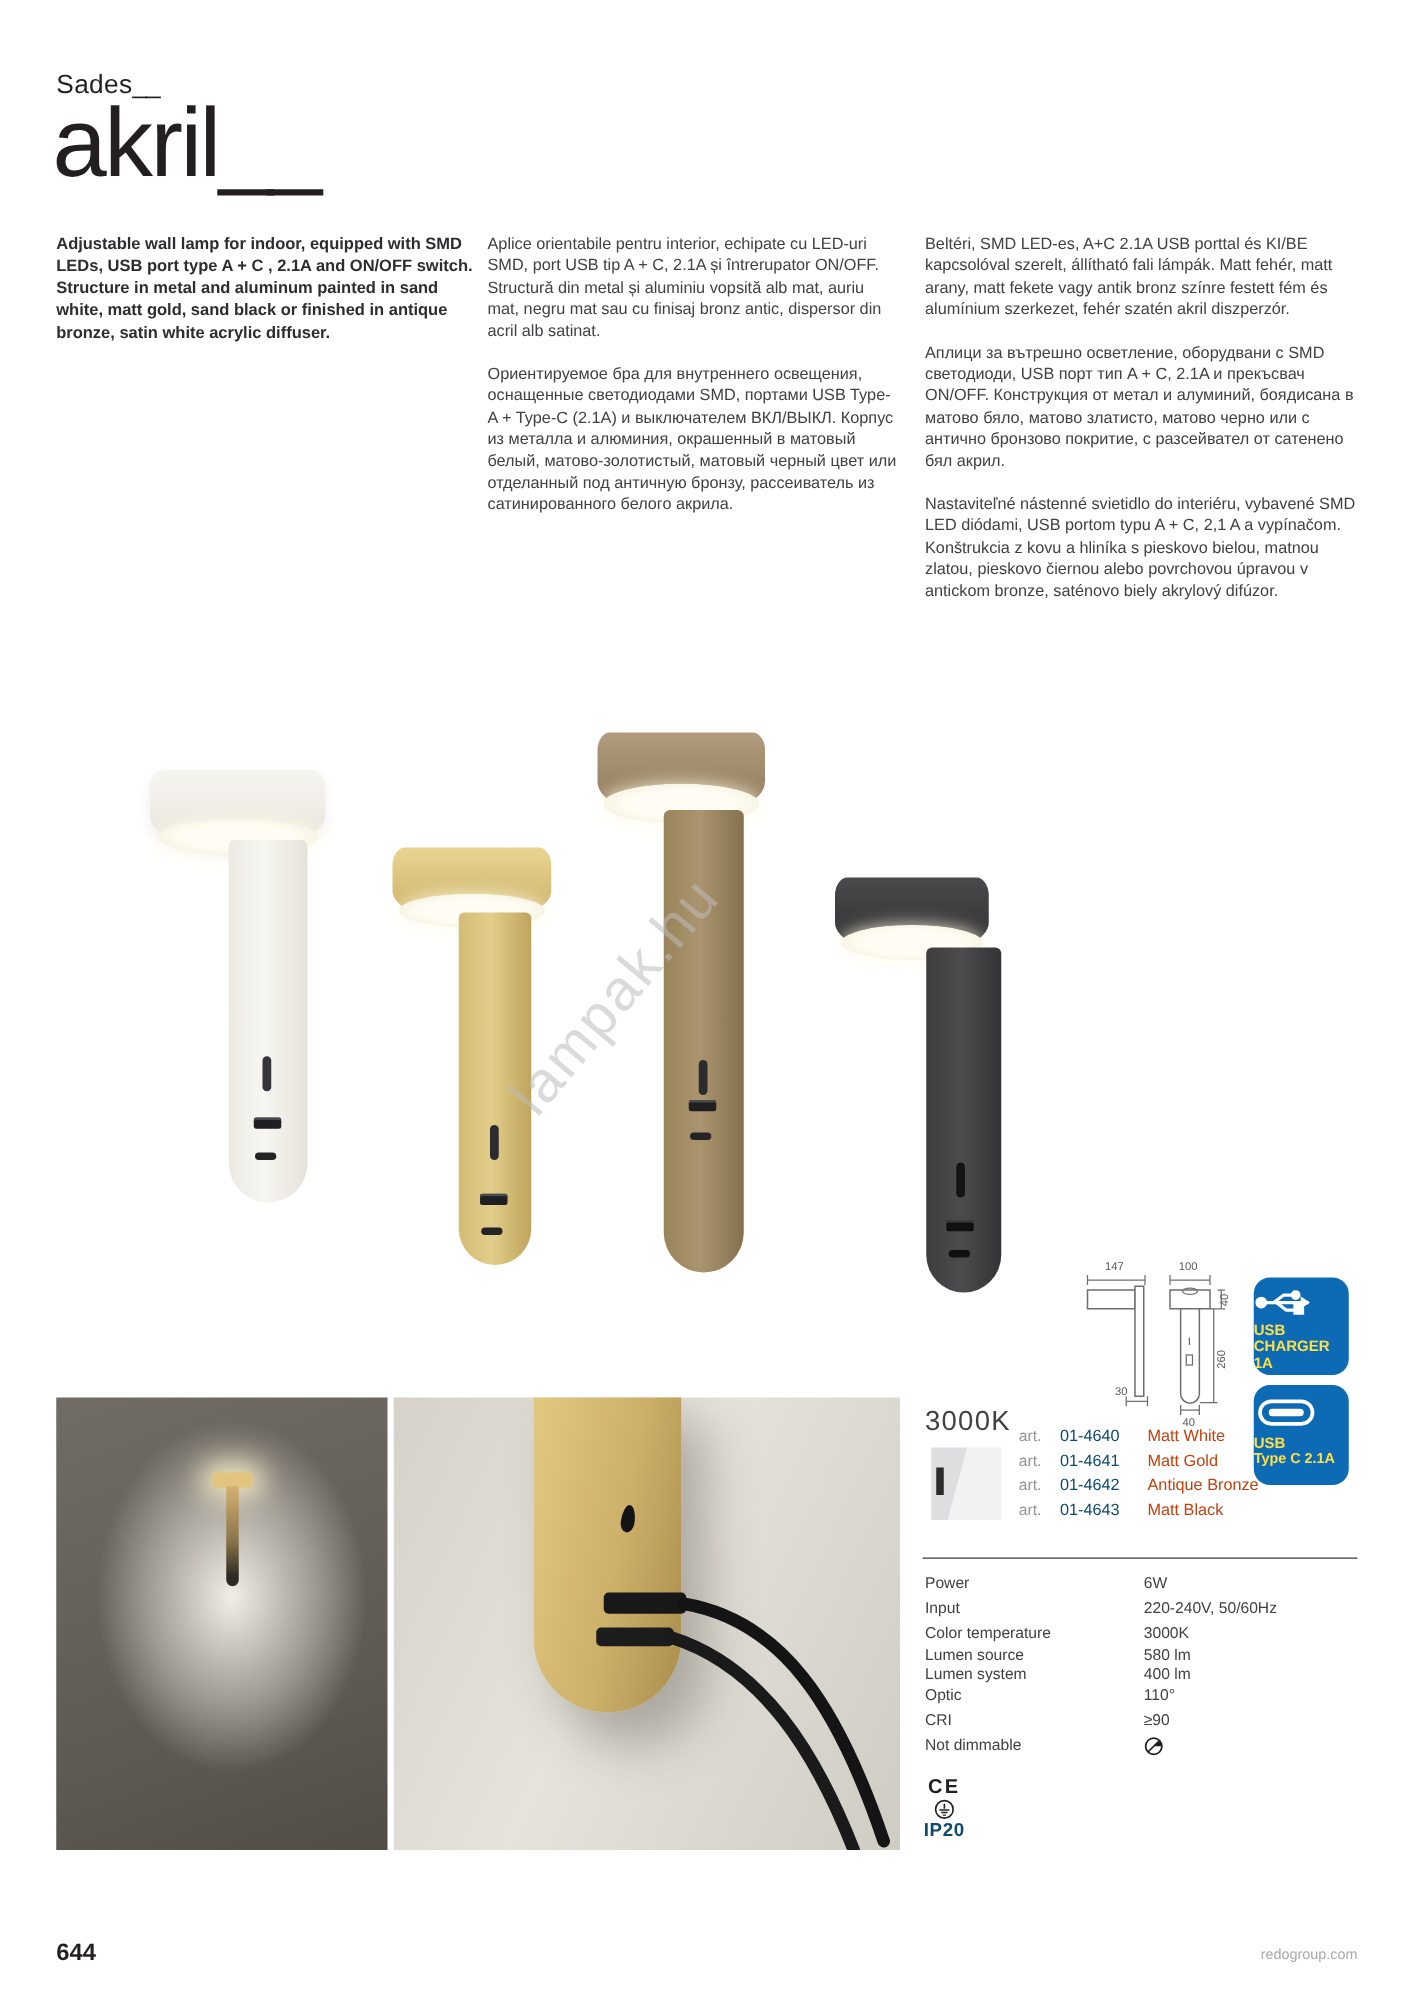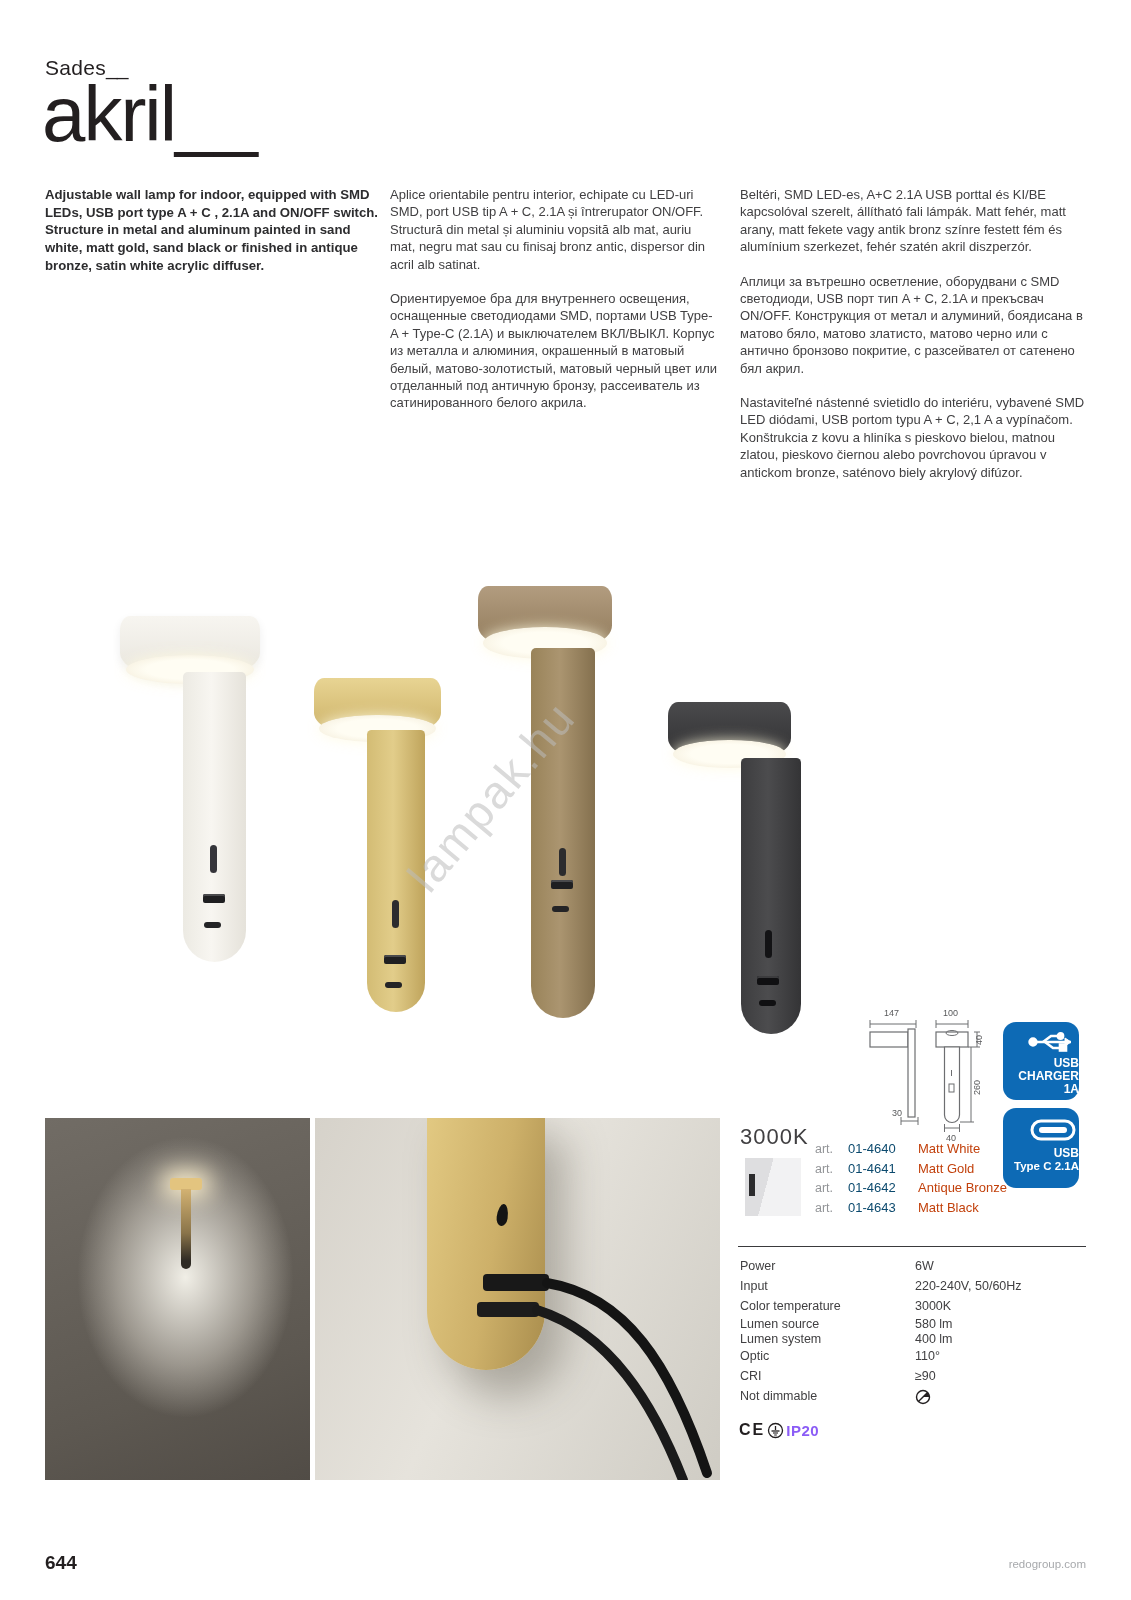--- a/index.html
+++ b/index.html
@@ -56,21 +56,21 @@
   .watermark{position:absolute;left:438px;top:848px;transform:rotate(-50deg);transform-origin:left bottom;
     font-size:46px;color:#bcbcbc;opacity:.55;letter-spacing:2px;white-space:nowrap;}
 
   
   .diagram{position:absolute;left:856px;top:1000px;}
   .diagram text{font-family:"Liberation Sans",sans-serif;font-size:9px;fill:#58595b;}
   .diagram .ln{stroke:#6d6e71;stroke-width:1;fill:none;}
   .diagram .shape{stroke:#6d6e71;stroke-width:1.2;fill:#ffffff;}
 
   
-  .badge{position:absolute;left:1003px;width:76px;border-radius:13px;background:#0d6ab5;color:#ffffff;text-align:right;}
+  .badge{position:absolute;left:1003px;width:76px;border-radius:13px;background:#0d6ab5;color:#fde047;text-align:left;}
   .badge-usb1{top:1022px;height:78px;}
   .badge-usb2{top:1108px;height:80px;}
   .badge .icn{margin-top:9px;}
   .badge .l{font-weight:700;font-size:12px;line-height:13px;}
   .badge-usb2 .l2{font-size:11.5px;}
 
   
   .temp{position:absolute;left:740px;top:1124px;font-size:22px;color:#414042;letter-spacing:1px;}
   .thumb{position:absolute;left:745px;top:1158px;width:56px;height:58px;
     background:linear-gradient(105deg,#dedee0 0 40%,#f2f2f3 40% 100%);}
@@ -82,23 +82,23 @@
   .art-name{color:#c2410c;font-size:13px;}
 
   .divider{position:absolute;left:738px;top:1246px;width:348px;height:1px;background:#3a3a3c;}
 
   
   .specs{position:absolute;left:740px;top:1256px;width:346px;font-size:12.5px;color:#414042;}
   .spec-row{display:flex;padding:3px 0;}
   .spec-row.tight{padding:0.5px 0;}
   .spec-label{width:175px;}
   .spec-value{flex:1;}
-  .certs{position:absolute;left:739px;top:1421px;display:flex;align-items:center;}
+  .certs{position:absolute;left:739px;top:1421px;display:flex;align-items:center;flex-direction:column;}
   .ce{font-weight:700;font-size:16px;letter-spacing:2px;color:#231f20;}
-  .ip{font-weight:700;font-size:15px;color:#8b5cf6;letter-spacing:.5px;}
+  .ip{font-weight:700;font-size:15px;color:#0c4a6e;letter-spacing:.5px;}
 
   
   .photo1{position:absolute;left:45px;top:1118px;width:265px;height:362px;
     background:
       radial-gradient(ellipse 150px 195px at 53% 44%, rgba(248,246,238,.95) 0%, rgba(206,201,191,.55) 45%, rgba(120,115,108,0) 72%),
       linear-gradient(160deg,#716c65,#5d5851 70%,#514c46);}
   .p1-head{position:absolute;left:125px;top:60px;width:32px;height:12px;border-radius:3px;background:#e3c47f;
     box-shadow:0 0 22px 8px rgba(255,242,205,.9);}
   .p1-arm{position:absolute;left:136px;top:71px;width:10px;height:80px;border-radius:0 0 5px 5px;
     background:linear-gradient(180deg,#d3b272,#8a744a 55%,#2e2a24 90%);}

